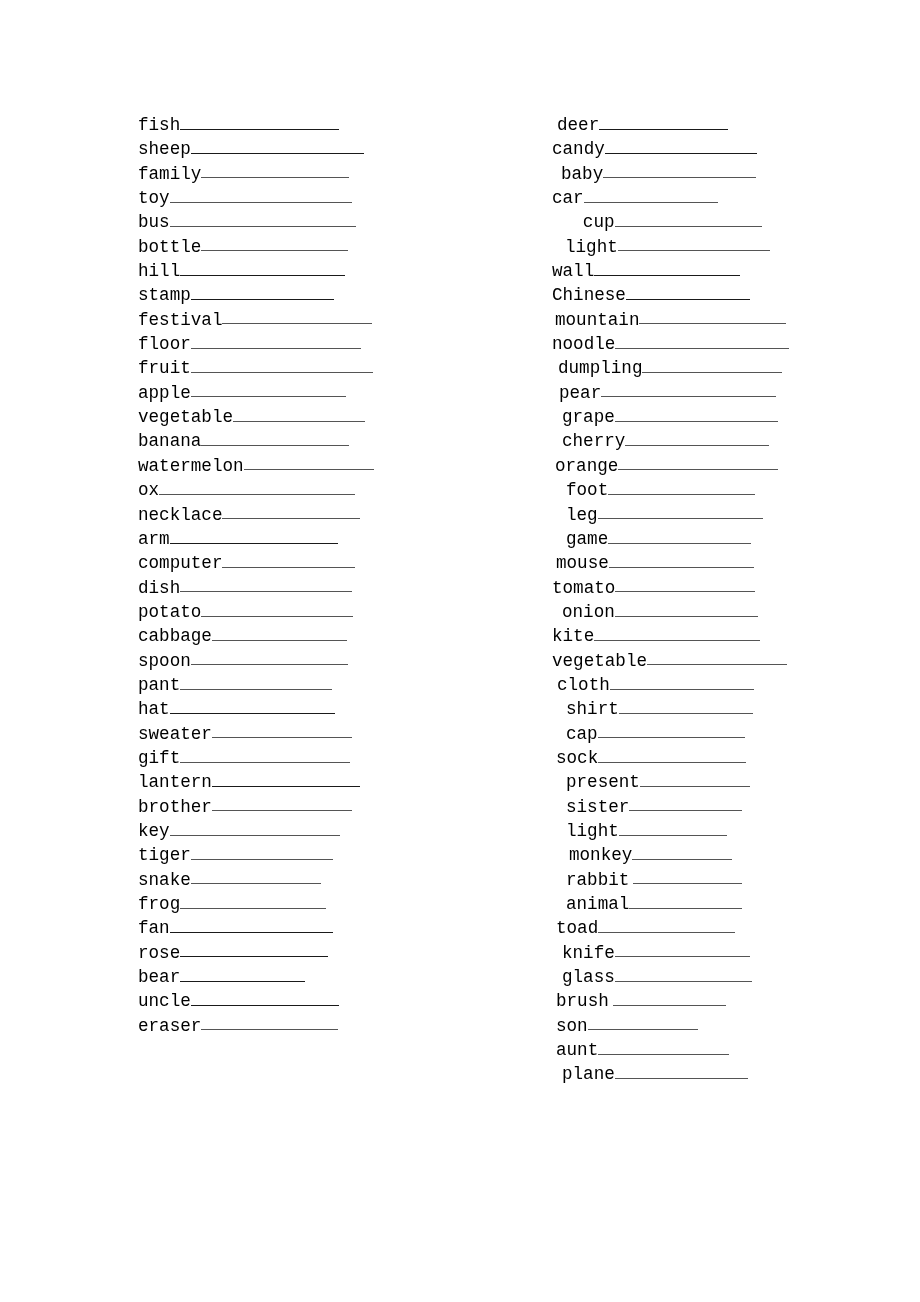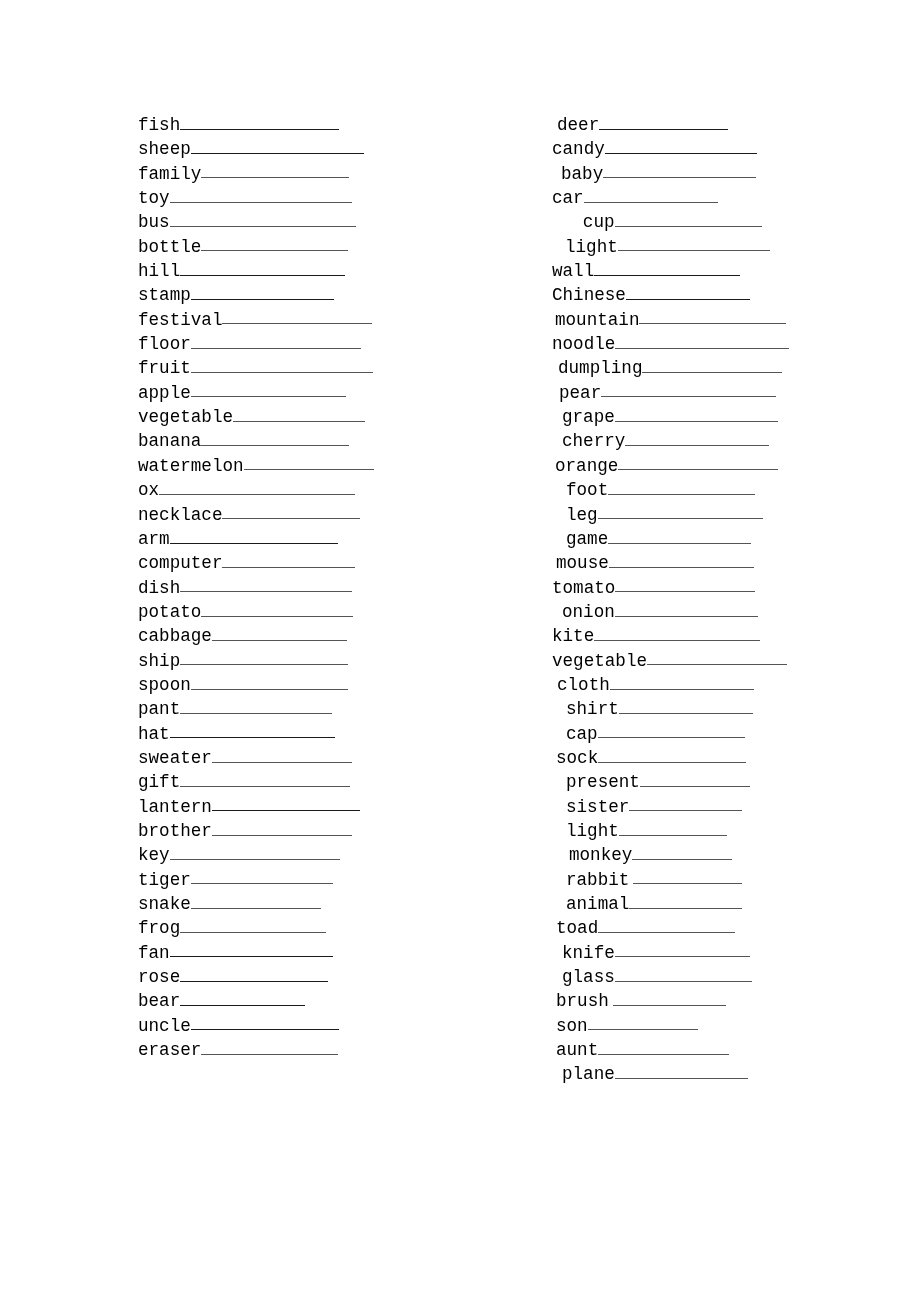--- a/index.html
+++ b/index.html
@@ -84,21 +84,20 @@
         <div class="word-row"><span class="word-label">vegetable</span><span class="blank-line faint" style="width: 132px;"></span></div>
         <div class="word-row"><span class="word-label">banana</span><span class="blank-line faint" style="width: 148px;"></span></div>
         <div class="word-row"><span class="word-label">watermelon</span><span class="blank-line faint" style="width: 130px;"></span></div>
         <div class="word-row"><span class="word-label">ox</span><span class="blank-line faint" style="width: 196px;"></span></div>
         <div class="word-row"><span class="word-label">necklace</span><span class="blank-line faint" style="width: 138px;"></span></div>
         <div class="word-row"><span class="word-label">arm</span><span class="blank-line" style="width: 168px;"></span></div>
         <div class="word-row"><span class="word-label">computer</span><span class="blank-line faint" style="width: 133px;"></span></div>
         <div class="word-row"><span class="word-label">dish</span><span class="blank-line faint" style="width: 172px;"></span></div>
         <div class="word-row"><span class="word-label">potato</span><span class="blank-line faint" style="width: 152px;"></span></div>
         <div class="word-row"><span class="word-label">cabbage</span><span class="blank-line faint" style="width: 135px;"></span></div>
-        <div class="word-row"><span class="word-label">ship</span><span class="blank-line faint" style="width: 168px;"></span></div>
         <div class="word-row"><span class="word-label">spoon</span><span class="blank-line faint" style="width: 157px;"></span></div>
         <div class="word-row"><span class="word-label">pant</span><span class="blank-line faint" style="width: 152px;"></span></div>
         <div class="word-row"><span class="word-label">hat</span><span class="blank-line" style="width: 165px;"></span></div>
         <div class="word-row"><span class="word-label">sweater</span><span class="blank-line faint" style="width: 140px;"></span></div>
         <div class="word-row"><span class="word-label">gift</span><span class="blank-line faint" style="width: 170px;"></span></div>
         <div class="word-row"><span class="word-label">lantern</span><span class="blank-line" style="width: 148px;"></span></div>
         <div class="word-row"><span class="word-label">brother</span><span class="blank-line faint" style="width: 140px;"></span></div>
         <div class="word-row"><span class="word-label">key</span><span class="blank-line faint" style="width: 170px;"></span></div>
         <div class="word-row"><span class="word-label">tiger</span><span class="blank-line faint" style="width: 142px;"></span></div>
         <div class="word-row"><span class="word-label">snake</span><span class="blank-line faint" style="width: 130px;"></span></div>

